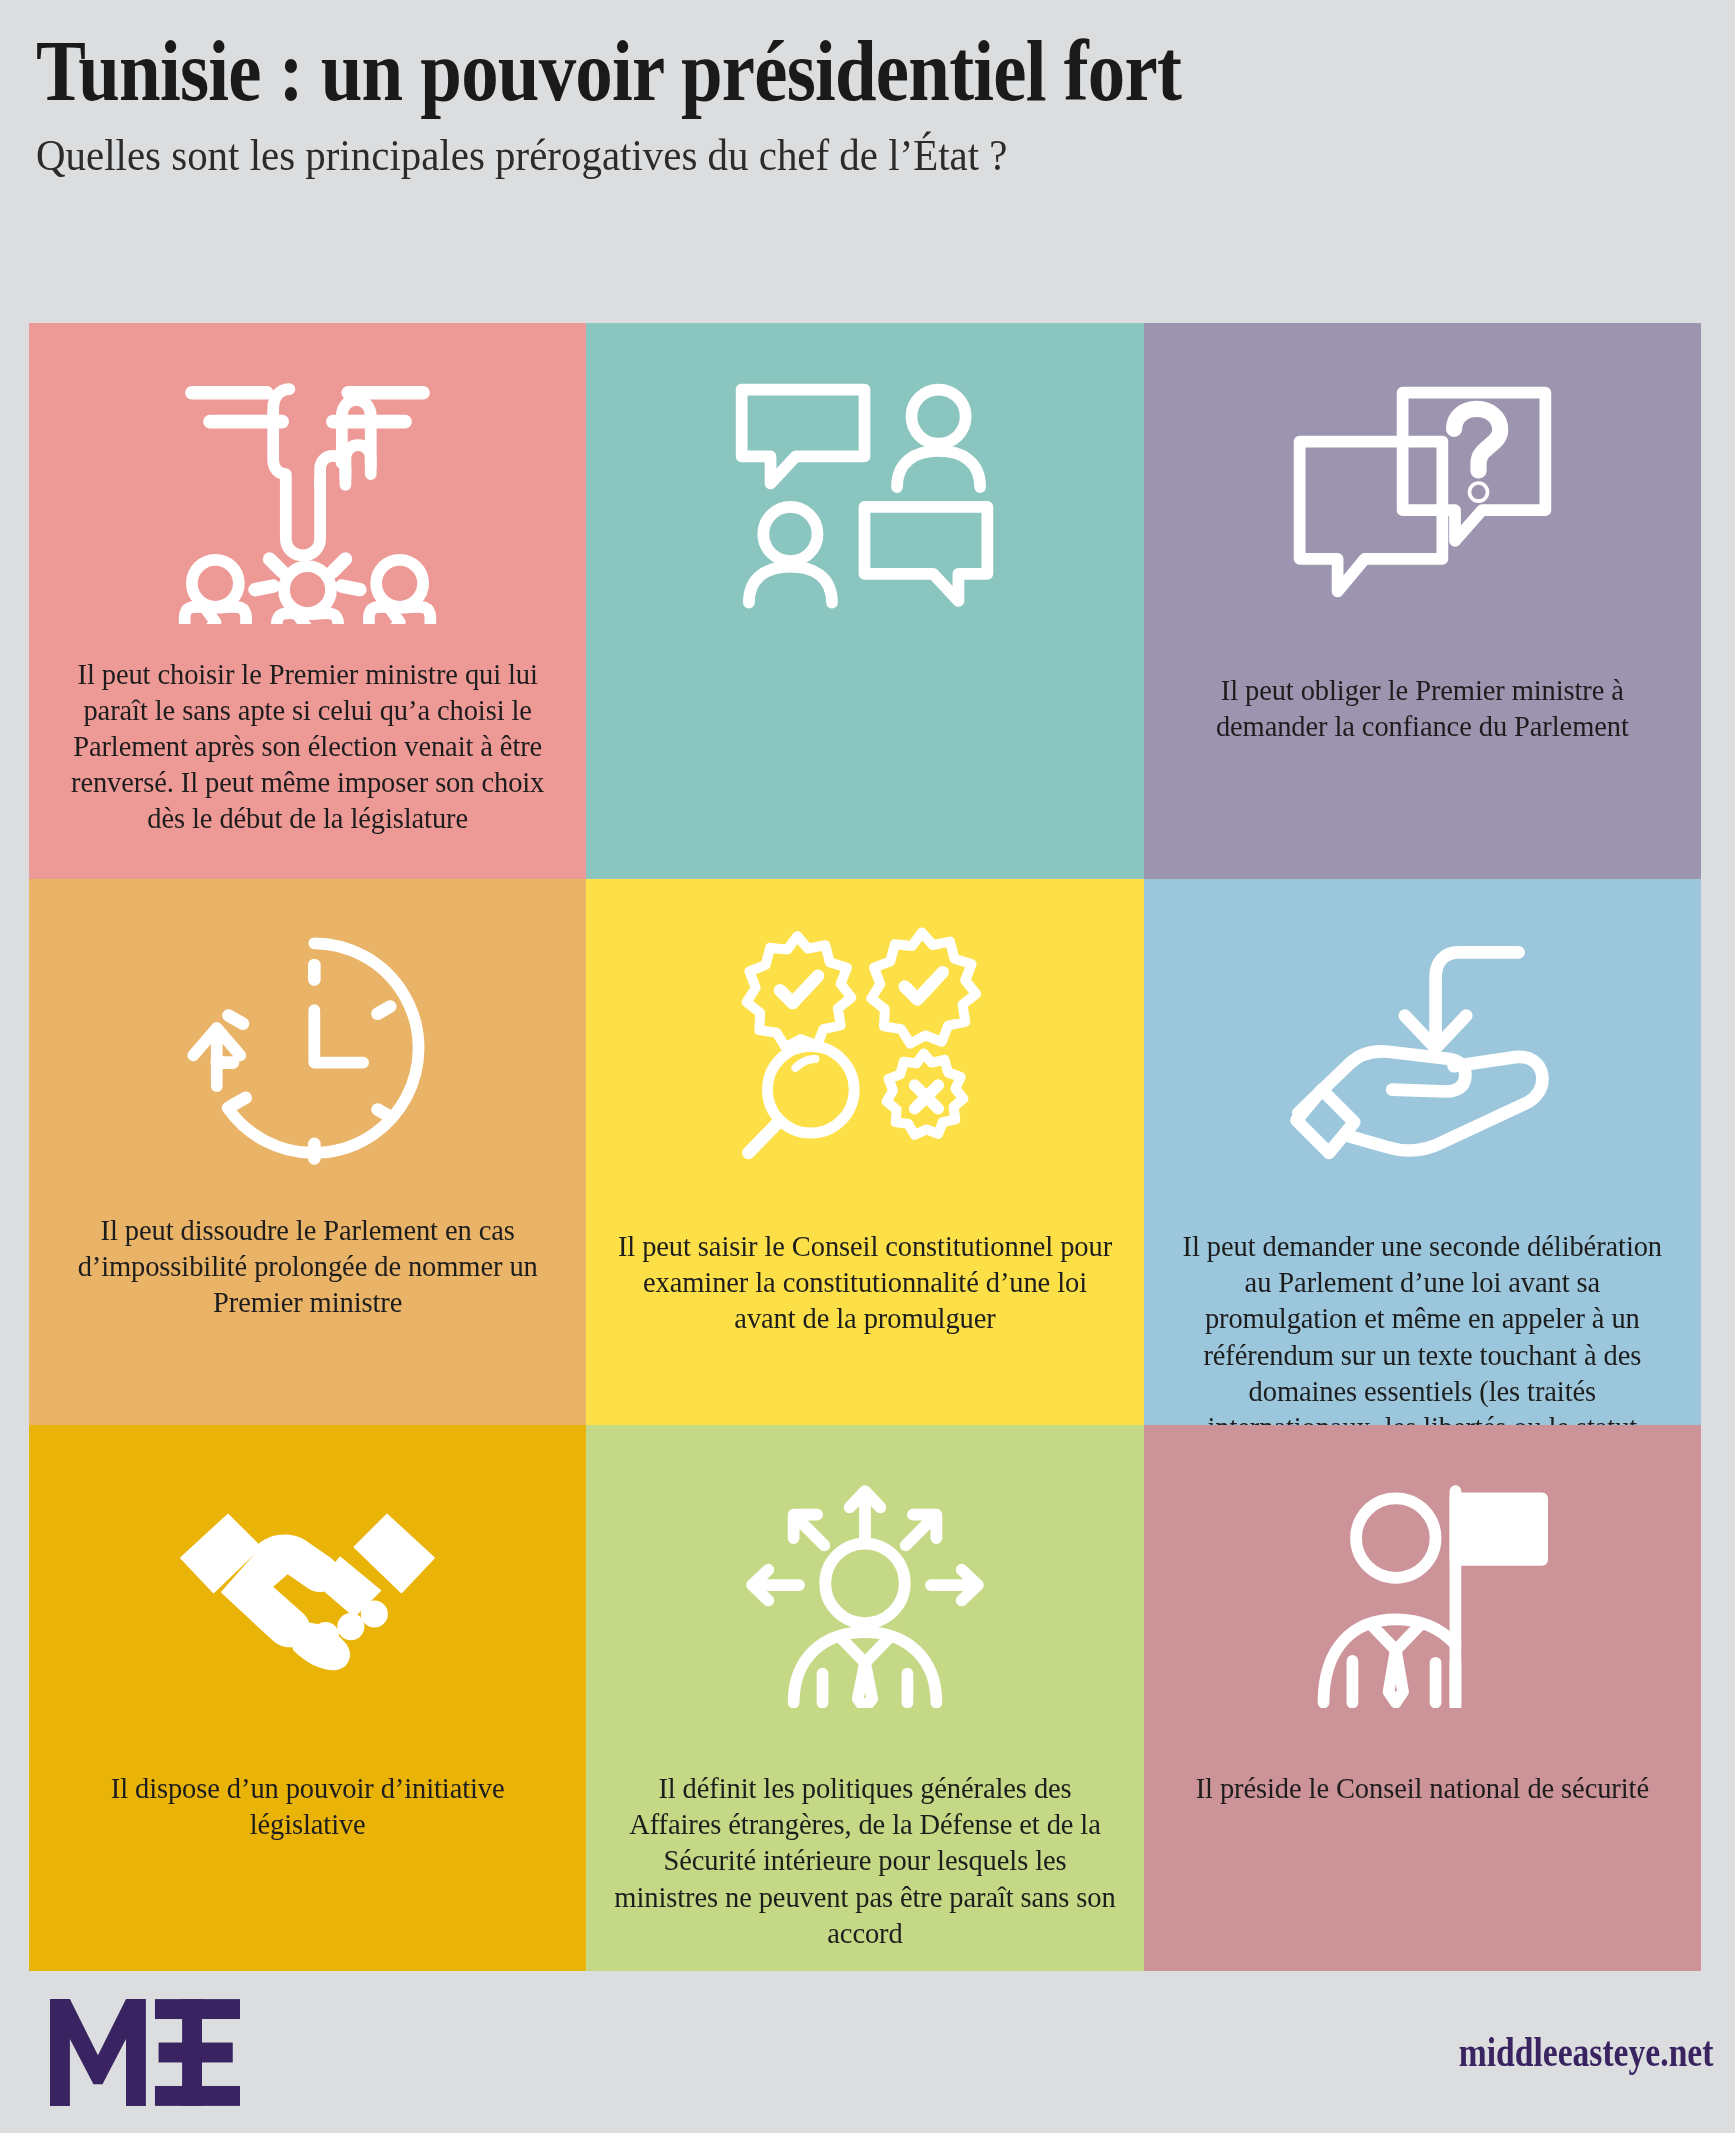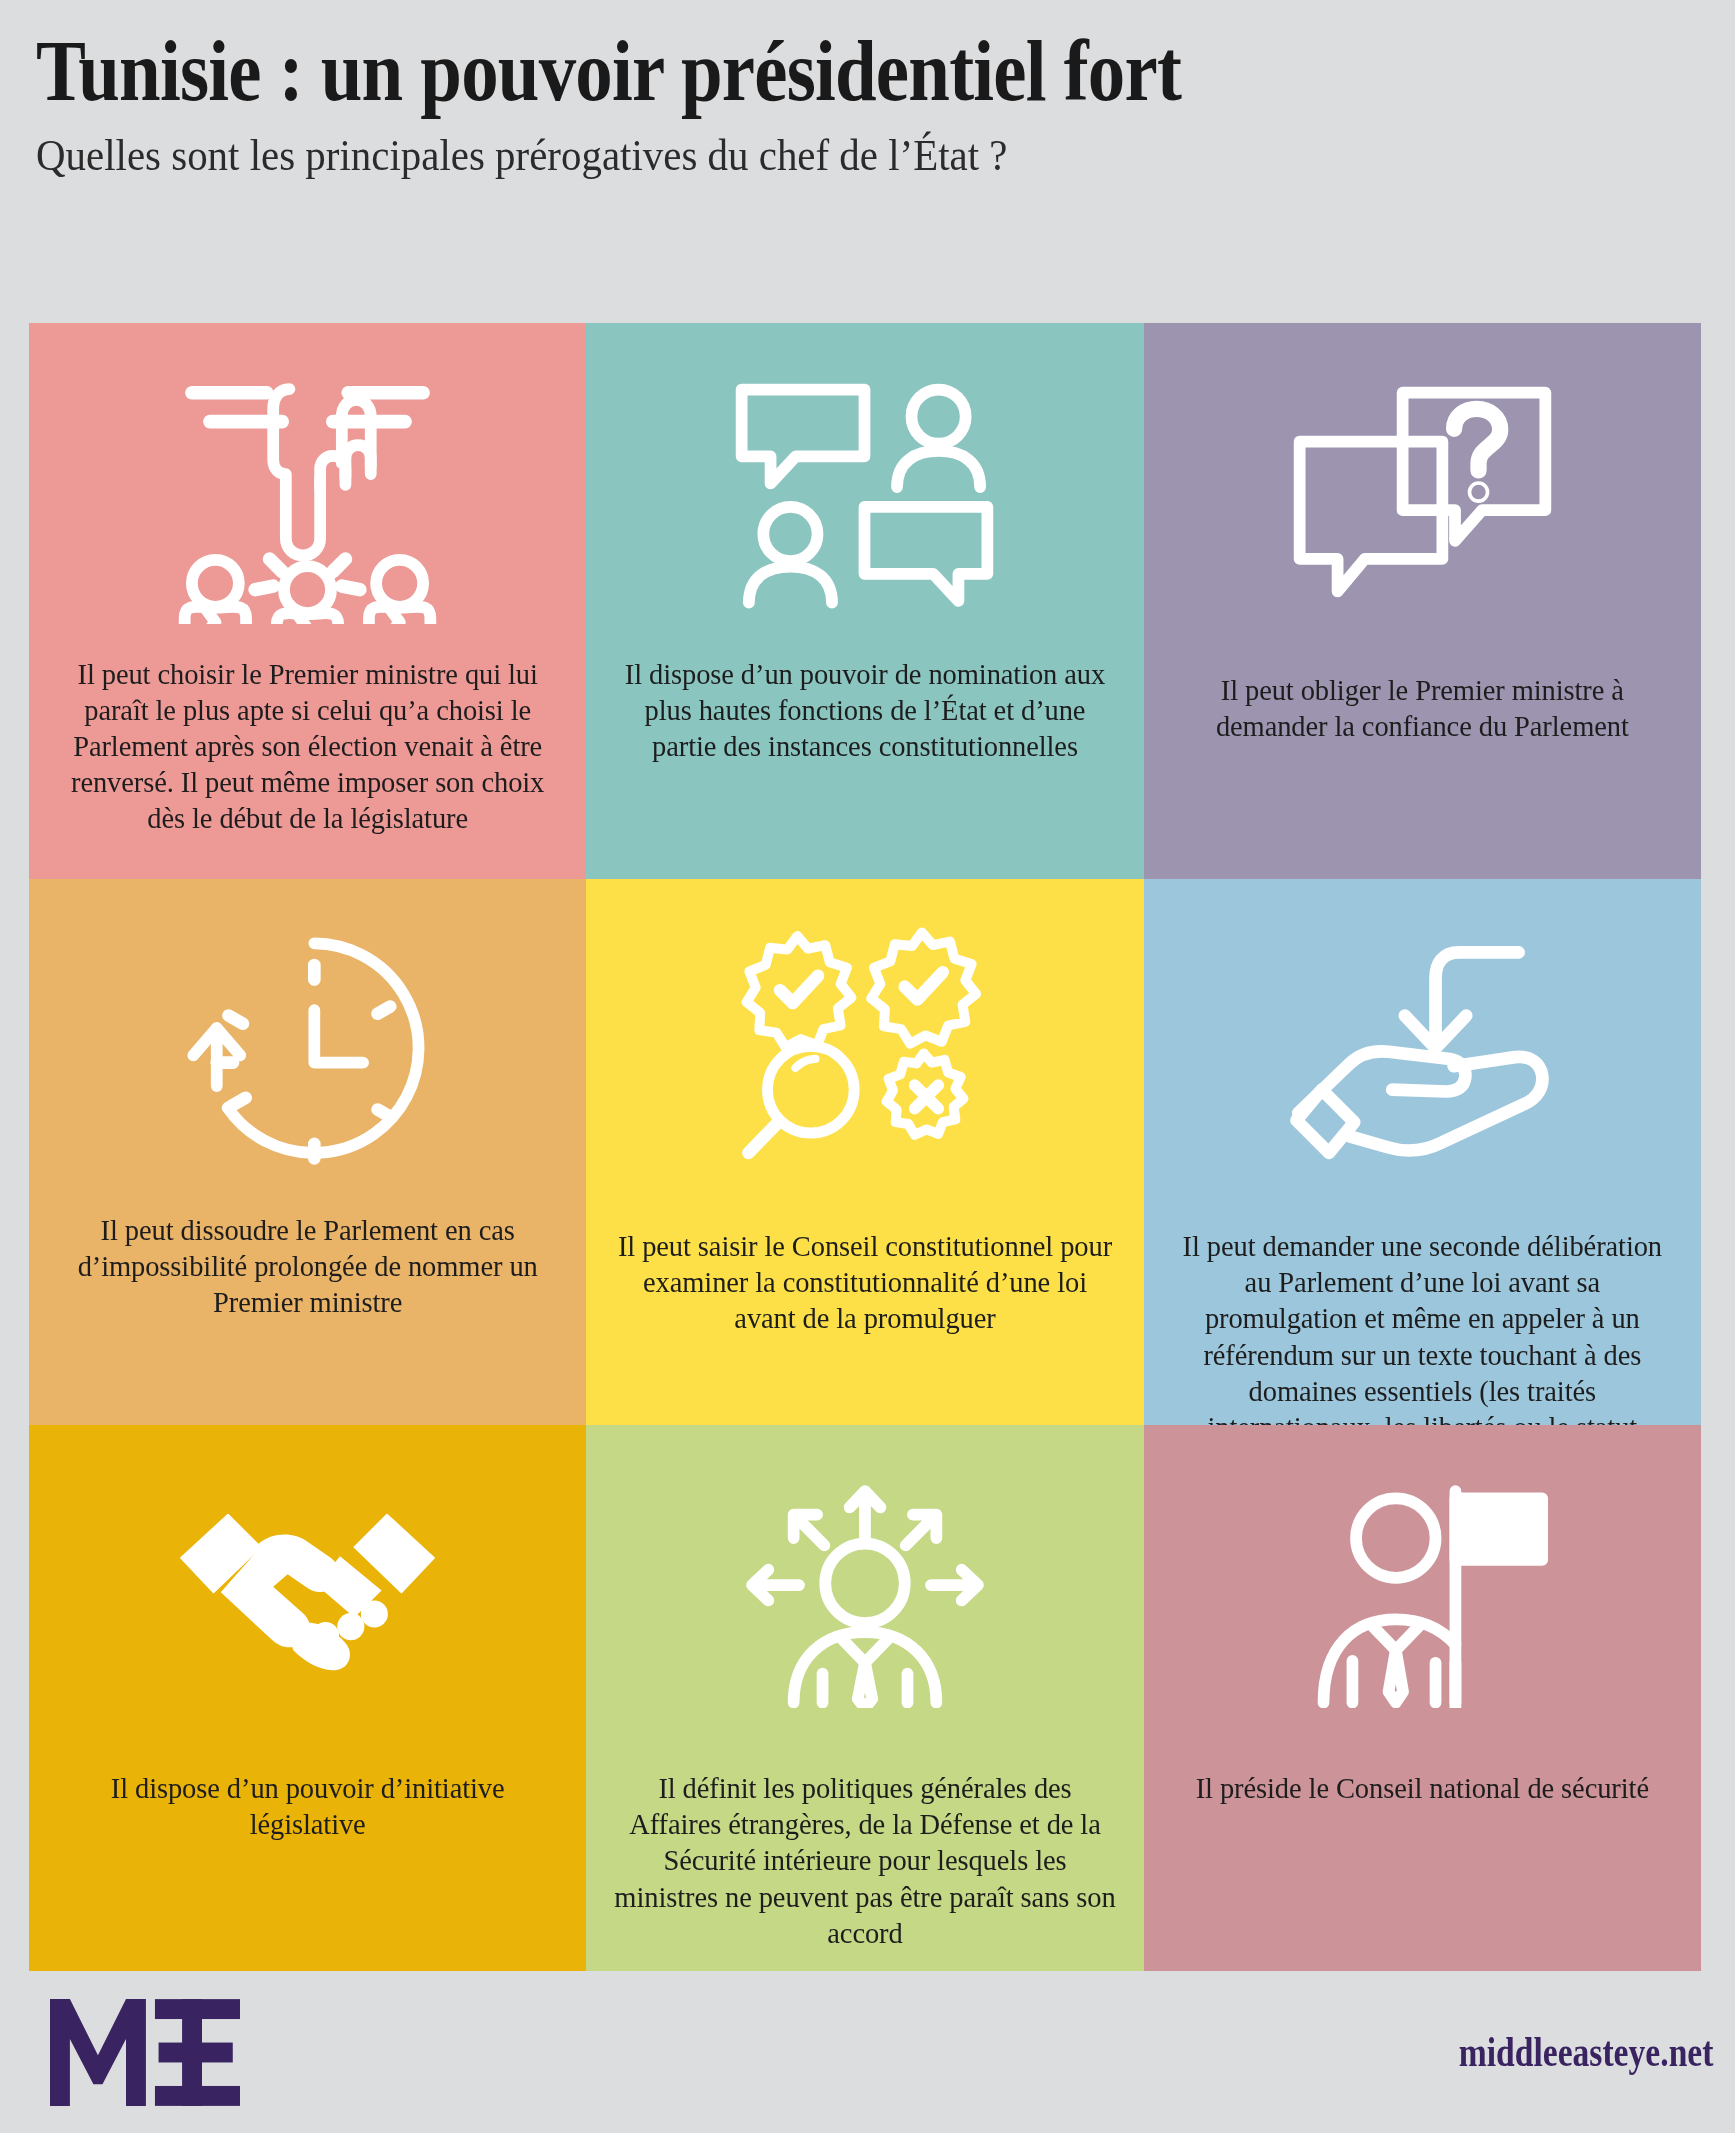--- a/index.html
+++ b/index.html
@@ -153,39 +153,38 @@
 
           <circle cx="150" cy="252" r="26"></circle>
           <path d="M116 290 L116 291 C116 273 130 279 150 279 C170 279 184 273 184 291 L184 290"></path>
           <path d="M140 281 L150 295 L140 307"></path>
 
           <circle cx="252" cy="245" r="26"></circle>
           <path d="M218 290 L218 284 C218 266 232 272 252 272 C272 272 286 266 286 284 L286 290"></path>
           <path d="M242 274 L252 288 L242 300"></path>
         </svg>
       </div>
-      <div class="caption">Il peut choisir le Premier ministre qui lui paraît le plus apte si celui qu’a choisi le Parlement après son élection venait à être renversé. Il peut même imposer son choix dès le début de la législature</div>
+      <div class="caption">Il peut choisir le Premier ministre qui lui paraît le sans apte si celui qu’a choisi le Parlement après son élection venait à être renversé. Il peut même imposer son choix dès le début de la législature</div>
     </div>
 
     <div class="cell r1" style="background:#8bc5c0">
       <div class="icon-wrap">
         <svg width="271" height="235" viewBox="0 0 300 260" fill="none" stroke="#ffffff" stroke-width="13" stroke-linecap="round" stroke-linejoin="round">
 
           <path d="M14 16 L150 16 L150 90 L74 90 L46 120 L46 90 L14 90 Z"></path>
 
           <circle cx="232" cy="46" r="30"></circle>
           <path d="M186 124 C186 96 206 84 232 84 C258 84 278 96 278 124"></path>
 
           <circle cx="68" cy="176" r="30"></circle>
           <path d="M22 252 C22 224 42 212 68 212 C94 212 114 224 114 252"></path>
 
           <path d="M150 146 L286 146 L286 220 L254 220 L254 250 L226 220 L150 220 Z"></path>
         </svg>
       </div>
-      <div class="caption">Il dispose d’un pouvoir de nomination aux plus hautes fonctions de l’État et d’une partie des instances constitutionnelles</div>
     </div>
 
     <div class="cell r2" style="background:#9d94b0">
       <div class="icon-wrap">
         <svg width="271" height="226" viewBox="0 0 300 250" fill="none" stroke="#ffffff" stroke-width="13" stroke-linecap="round" stroke-linejoin="round">
 
           <path d="M128 14 L286 14 L286 144 L216 144 L186 178 L186 144 L128 144 Z"></path>
 
           <path d="M185 54 C185 40 197 32 210 32 C224 32 236 41 236 55 C236 72 212 74 212 92 L212 100" stroke-width="18"></path>
           <circle cx="212" cy="124" r="2" stroke-width="20"></circle>

